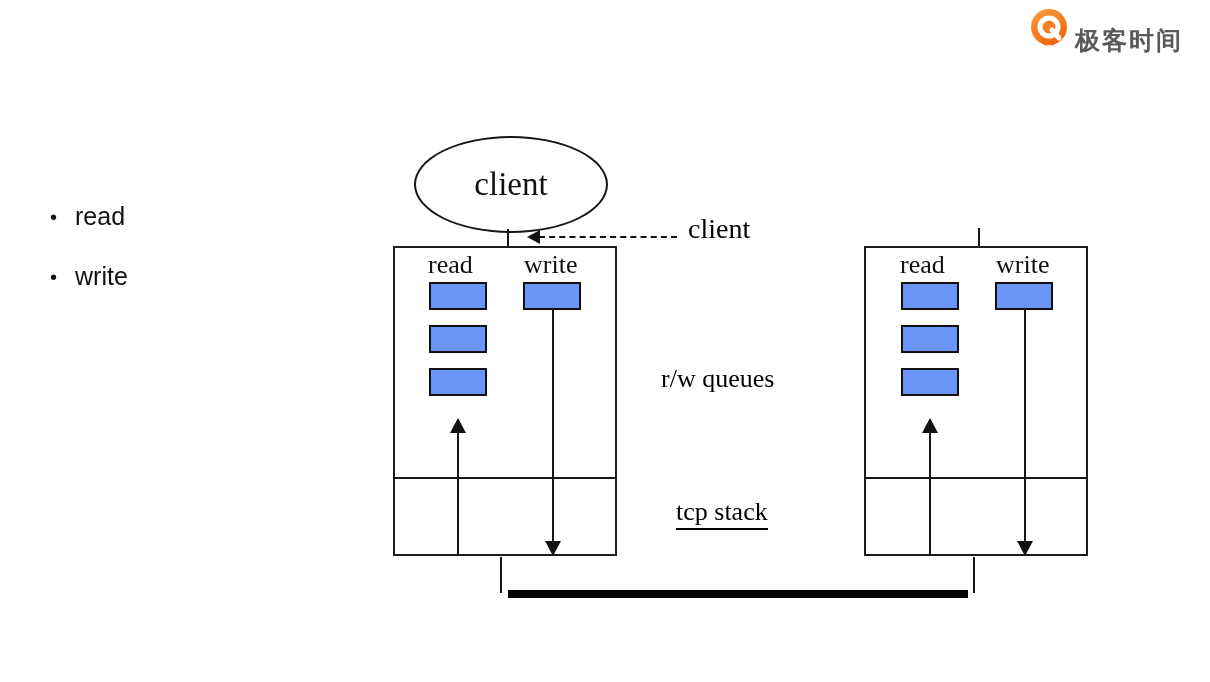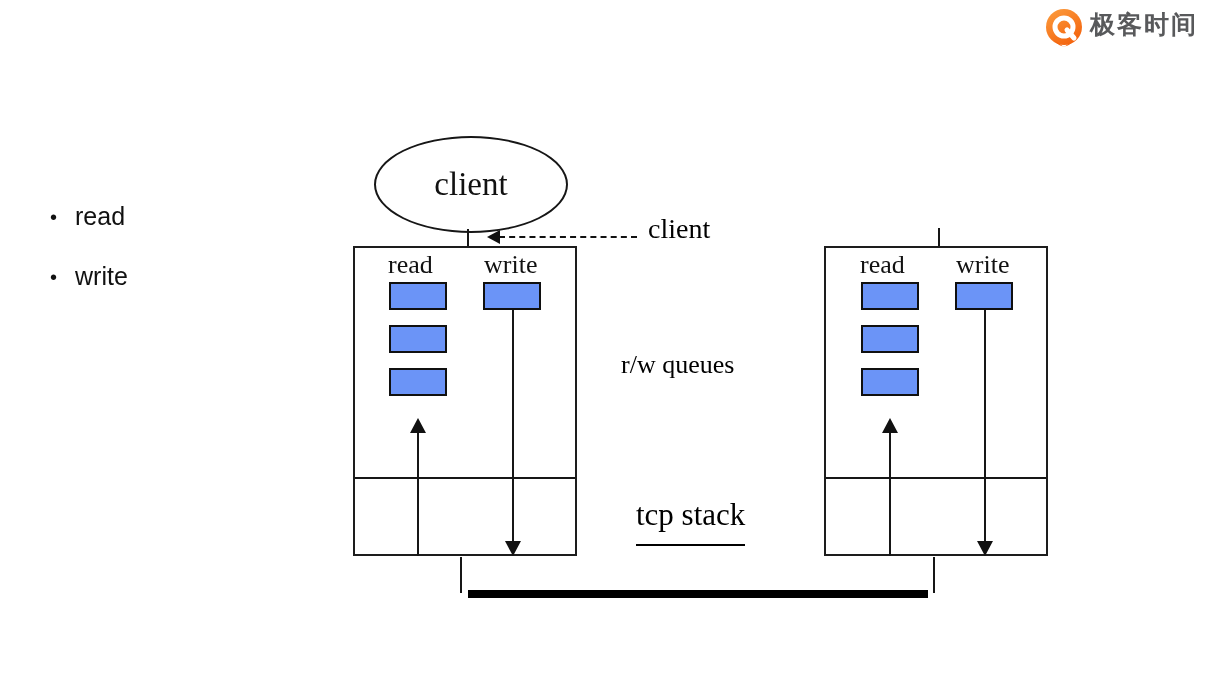--- a/index.html
+++ b/index.html
@@ -10,37 +10,37 @@
     overflow:hidden;
     font-family:"Liberation Sans", sans-serif;
   }
   
   .title{
     position:absolute;left:50px;top:28px;
     font-size:42px;font-weight:300;color:#1a1a1a;
     letter-spacing:1px;
   }
   .logo{
-    position:absolute;right:12px;top:8px;
-    display:flex;align-items:flex-start;gap:6px;
+    position:absolute;right:27px;top:8px;
+    display:flex;align-items:flex-end;gap:6px;
   }
   .logo-text{
     font-size:25px;font-weight:700;color:#58595B;letter-spacing:2px;
   }
   
   .bullet{
     position:absolute;left:50px;
     font-size:25px;color:#111;
     display:flex;align-items:center;gap:18px;
   }
   .bullet .dot{font-size:20px;line-height:1;}
   .bullet-read{top:202px;}
   .bullet-write{top:262px;}
   
-  .diagram{position:absolute;inset:0;}
+  .diagram{position:absolute;inset:0;margin-left:40px;}
   .ellipse{
     position:absolute;width:190px;height:93px;
     border:2px solid #161616;border-radius:50%;
     display:flex;align-items:center;justify-content:center;
     font-family:"Liberation Serif", serif;font-size:33px;color:#111;
     background:#fff;
   }
   .ellipse-client{left:374px;top:136px;}
   .ellipse-server{left:844px;top:135px;}
   .vline{position:absolute;width:2px;background:#161616;}
@@ -74,22 +74,22 @@
   .head-down{border-left:8px solid transparent;border-right:8px solid transparent;border-top:15px solid #111;top:541px;}
   .head-left{border-top:7px solid transparent;border-bottom:7px solid transparent;border-right:13px solid #111;top:230px;left:487px;}
   .dashed{
     position:absolute;left:499px;top:236px;width:138px;
     border-top:2px dashed #111;
   }
   
   .ann{position:absolute;font-family:"Liberation Serif", serif;color:#000;}
   .ann-handle{left:648px;top:213px;font-size:28px;}
   .ann-socket{left:616px;top:282px;font-size:30px;font-weight:700;border-bottom:3px solid #000;padding-bottom:3px;}
-  .ann-rw{left:621px;top:350px;font-size:26px;}
-  .ann-tcp{left:636px;top:497px;font-size:31px;border-bottom:2px solid #000;padding-bottom:11px;}
+  .ann-rw{left:621px;top:364px;font-size:26px;}
+  .ann-tcp{left:636px;top:497px;font-size:26px;border-bottom:2px solid #000;padding-bottom:1px;}
   
   .thick-link{position:absolute;left:468px;top:590px;width:460px;height:8px;background:#000;}
 </style>
 </head>
 <body>
 
 <div class="slide">
 
 
   <div class="logo">

